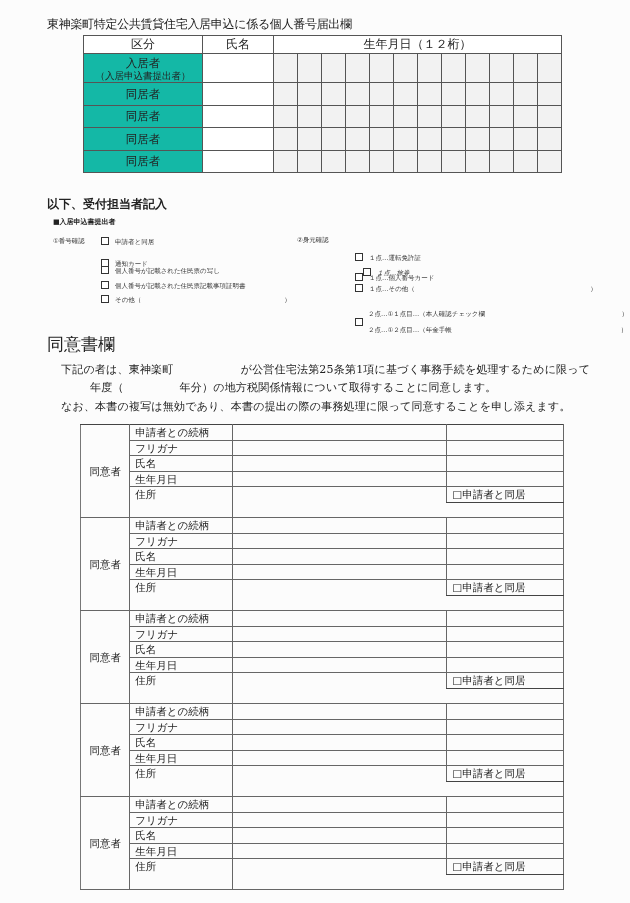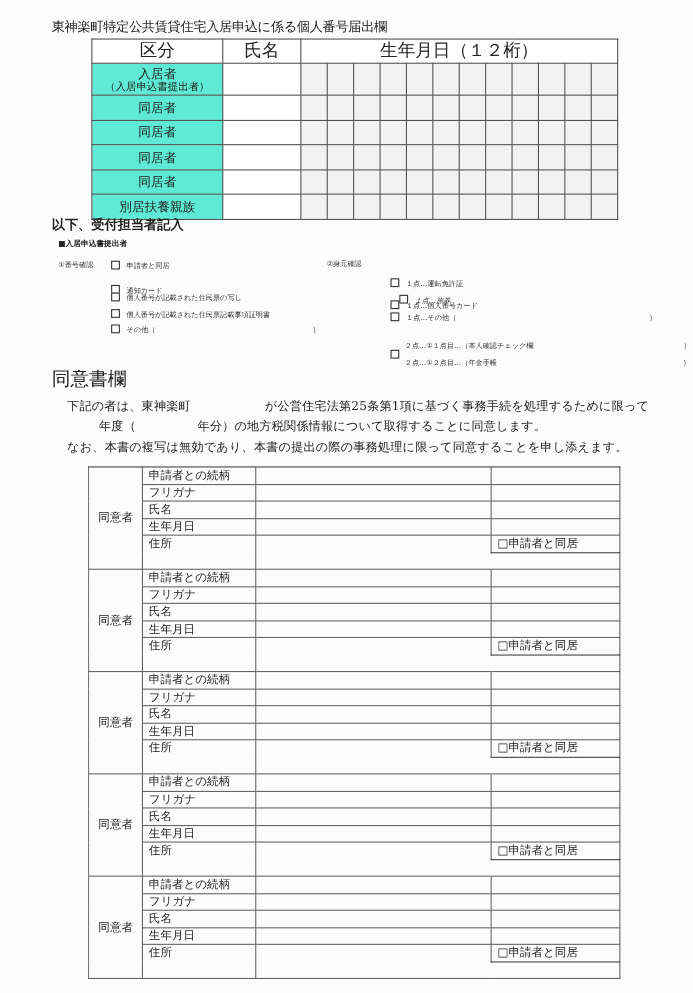--- a/index.html
+++ b/index.html
@@ -7,22 +7,22 @@
          font-family:"DejaVu Serif","Liberation Serif",serif; color:#222; }
   .abs { position:absolute; white-space:nowrap; }
   .serif { font-family:"DejaVu Serif","Liberation Serif",serif; }
   .sans { font-family:"DejaVu Sans","Liberation Sans",sans-serif; }
 
   #doc-title { left:47px; top:16px; font-size:12px; letter-spacing:-0.3px; }
 
   
   #mynumber-table { position:absolute; left:83px; top:35px; border-collapse:collapse; }
   #mynumber-table td, #mynumber-table th { border:1px solid #555; padding:0; font-weight:normal; }
-  #mynumber-table th { height:16px; font-size:16px; text-align:center; background:#fff; }
-  #mynumber-table td.cat { width:118px; text-align:center; font-size:11.5px; background:#5eead4; }
+  #mynumber-table th { height:16px; font-size:12px; text-align:center; background:#fff; }
+  #mynumber-table td.cat { width:118px; text-align:center; font-size:11.5px; background:#14b8a6; }
   #mynumber-table td.name { width:70px; background:#fff; }
   #mynumber-table td.digit { width:23px; background:#f2f2f2; }
   #mynumber-table tr.r1 td { height:28px; }
   #mynumber-table tr.rn td { height:21.5px; }
   .cat-sub { font-size:9.5px; display:block; line-height:11px; }
   .cat-main { display:block; line-height:14px; }
 
   #staff-heading { left:47px; top:196px; font-size:12px; font-weight:bold; }
   #check-heading { left:53px; top:217px; font-size:7px; font-weight:bold; }
   .chk { font-size:6.5px; color:#333; }
@@ -140,38 +140,20 @@
         <td class="digit"></td>
         <td class="digit"></td>
         <td class="digit"></td>
         <td class="digit"></td>
         <td class="digit"></td>
         <td class="digit"></td>
         <td class="digit"></td>
         <td class="digit"></td>
         <td class="digit"></td>
       </tr>
-      <tr class="rn">
-        <td class="cat">
-          <span class="cat-main">別居扶養親族</span>
-        </td>
-        <td class="name"></td>
-        <td class="digit"></td>
-        <td class="digit"></td>
-        <td class="digit"></td>
-        <td class="digit"></td>
-        <td class="digit"></td>
-        <td class="digit"></td>
-        <td class="digit"></td>
-        <td class="digit"></td>
-        <td class="digit"></td>
-        <td class="digit"></td>
-        <td class="digit"></td>
-        <td class="digit"></td>
-      </tr>
     </tbody>
 </table>
 
 <div id="staff-heading" class="abs sans">以下、受付担当者記入</div>
 <div id="check-heading" class="abs sans">■入居申込書提出者</div>
 
 <div class="abs chk sans" style="left:53px;top:237px;">①番号確認</div>
 <div id="number-check-list">
     <div class="abs chk sans" style="left: 101px; top: 237px;"><span class="box"></span><span>申請者と同居</span></div>
     <div class="abs chk sans" style="left: 101px; top: 259px;"><span class="box"></span><span>通知カード</span></div>

